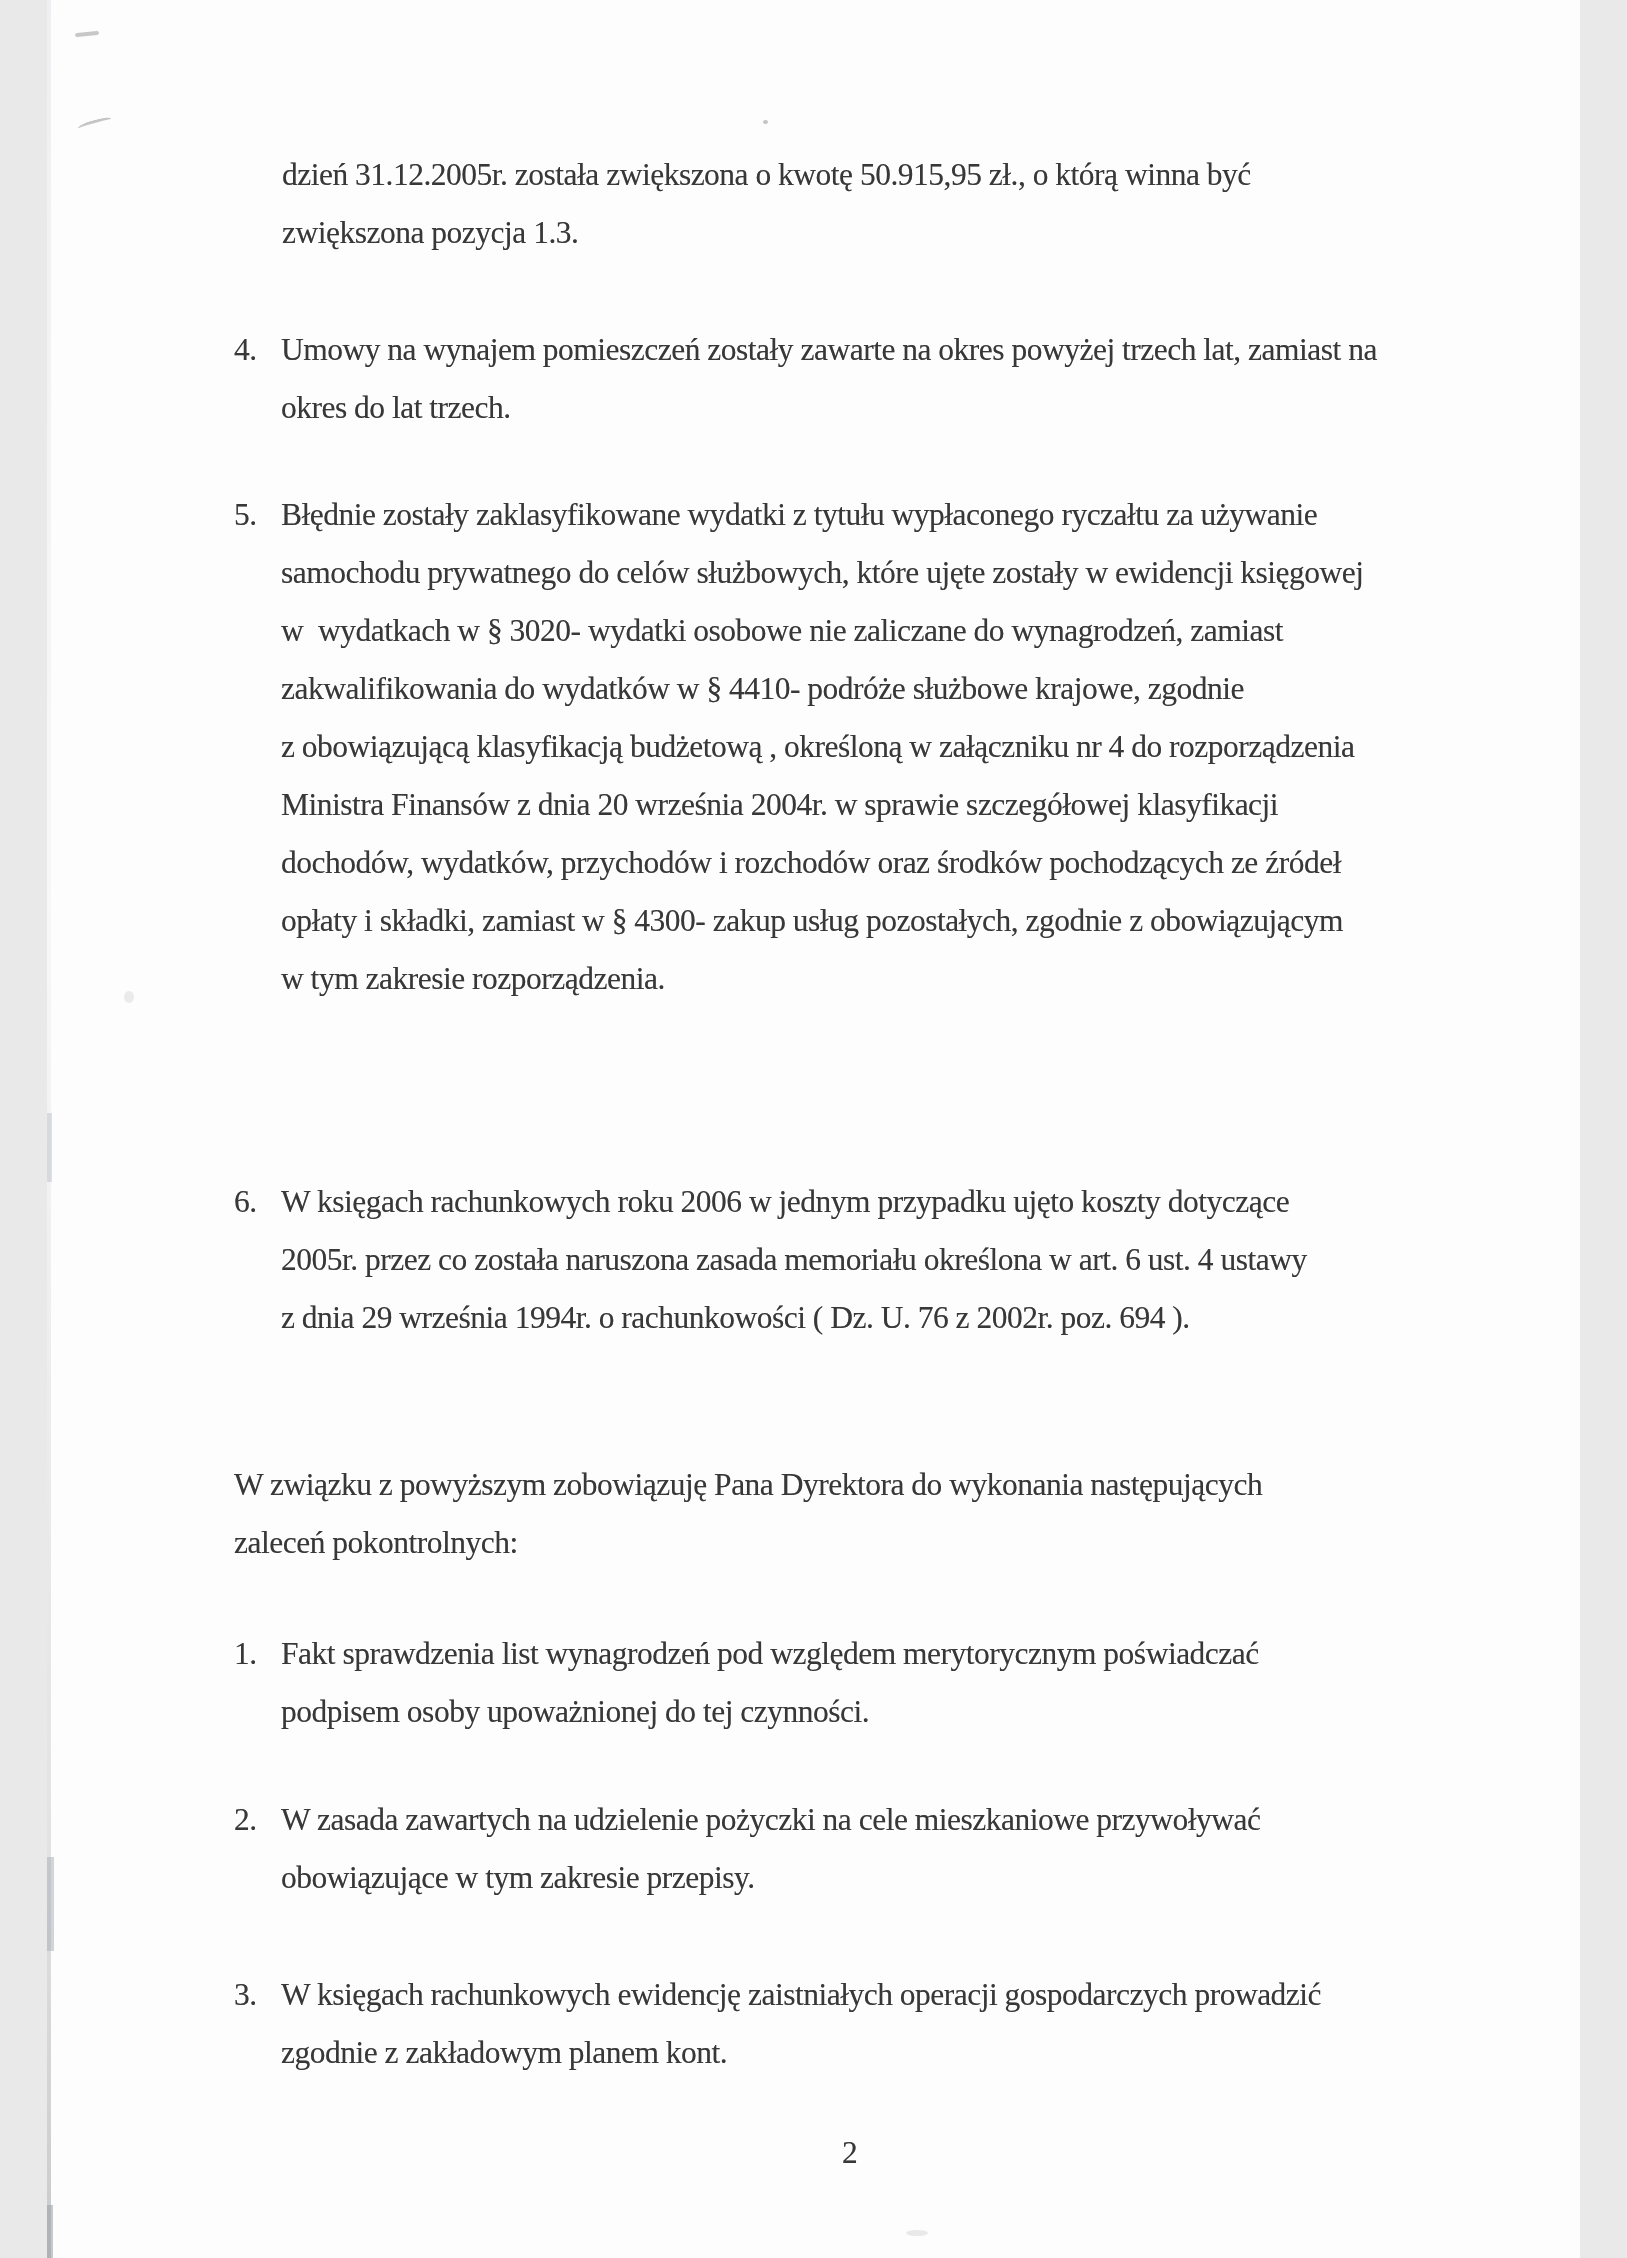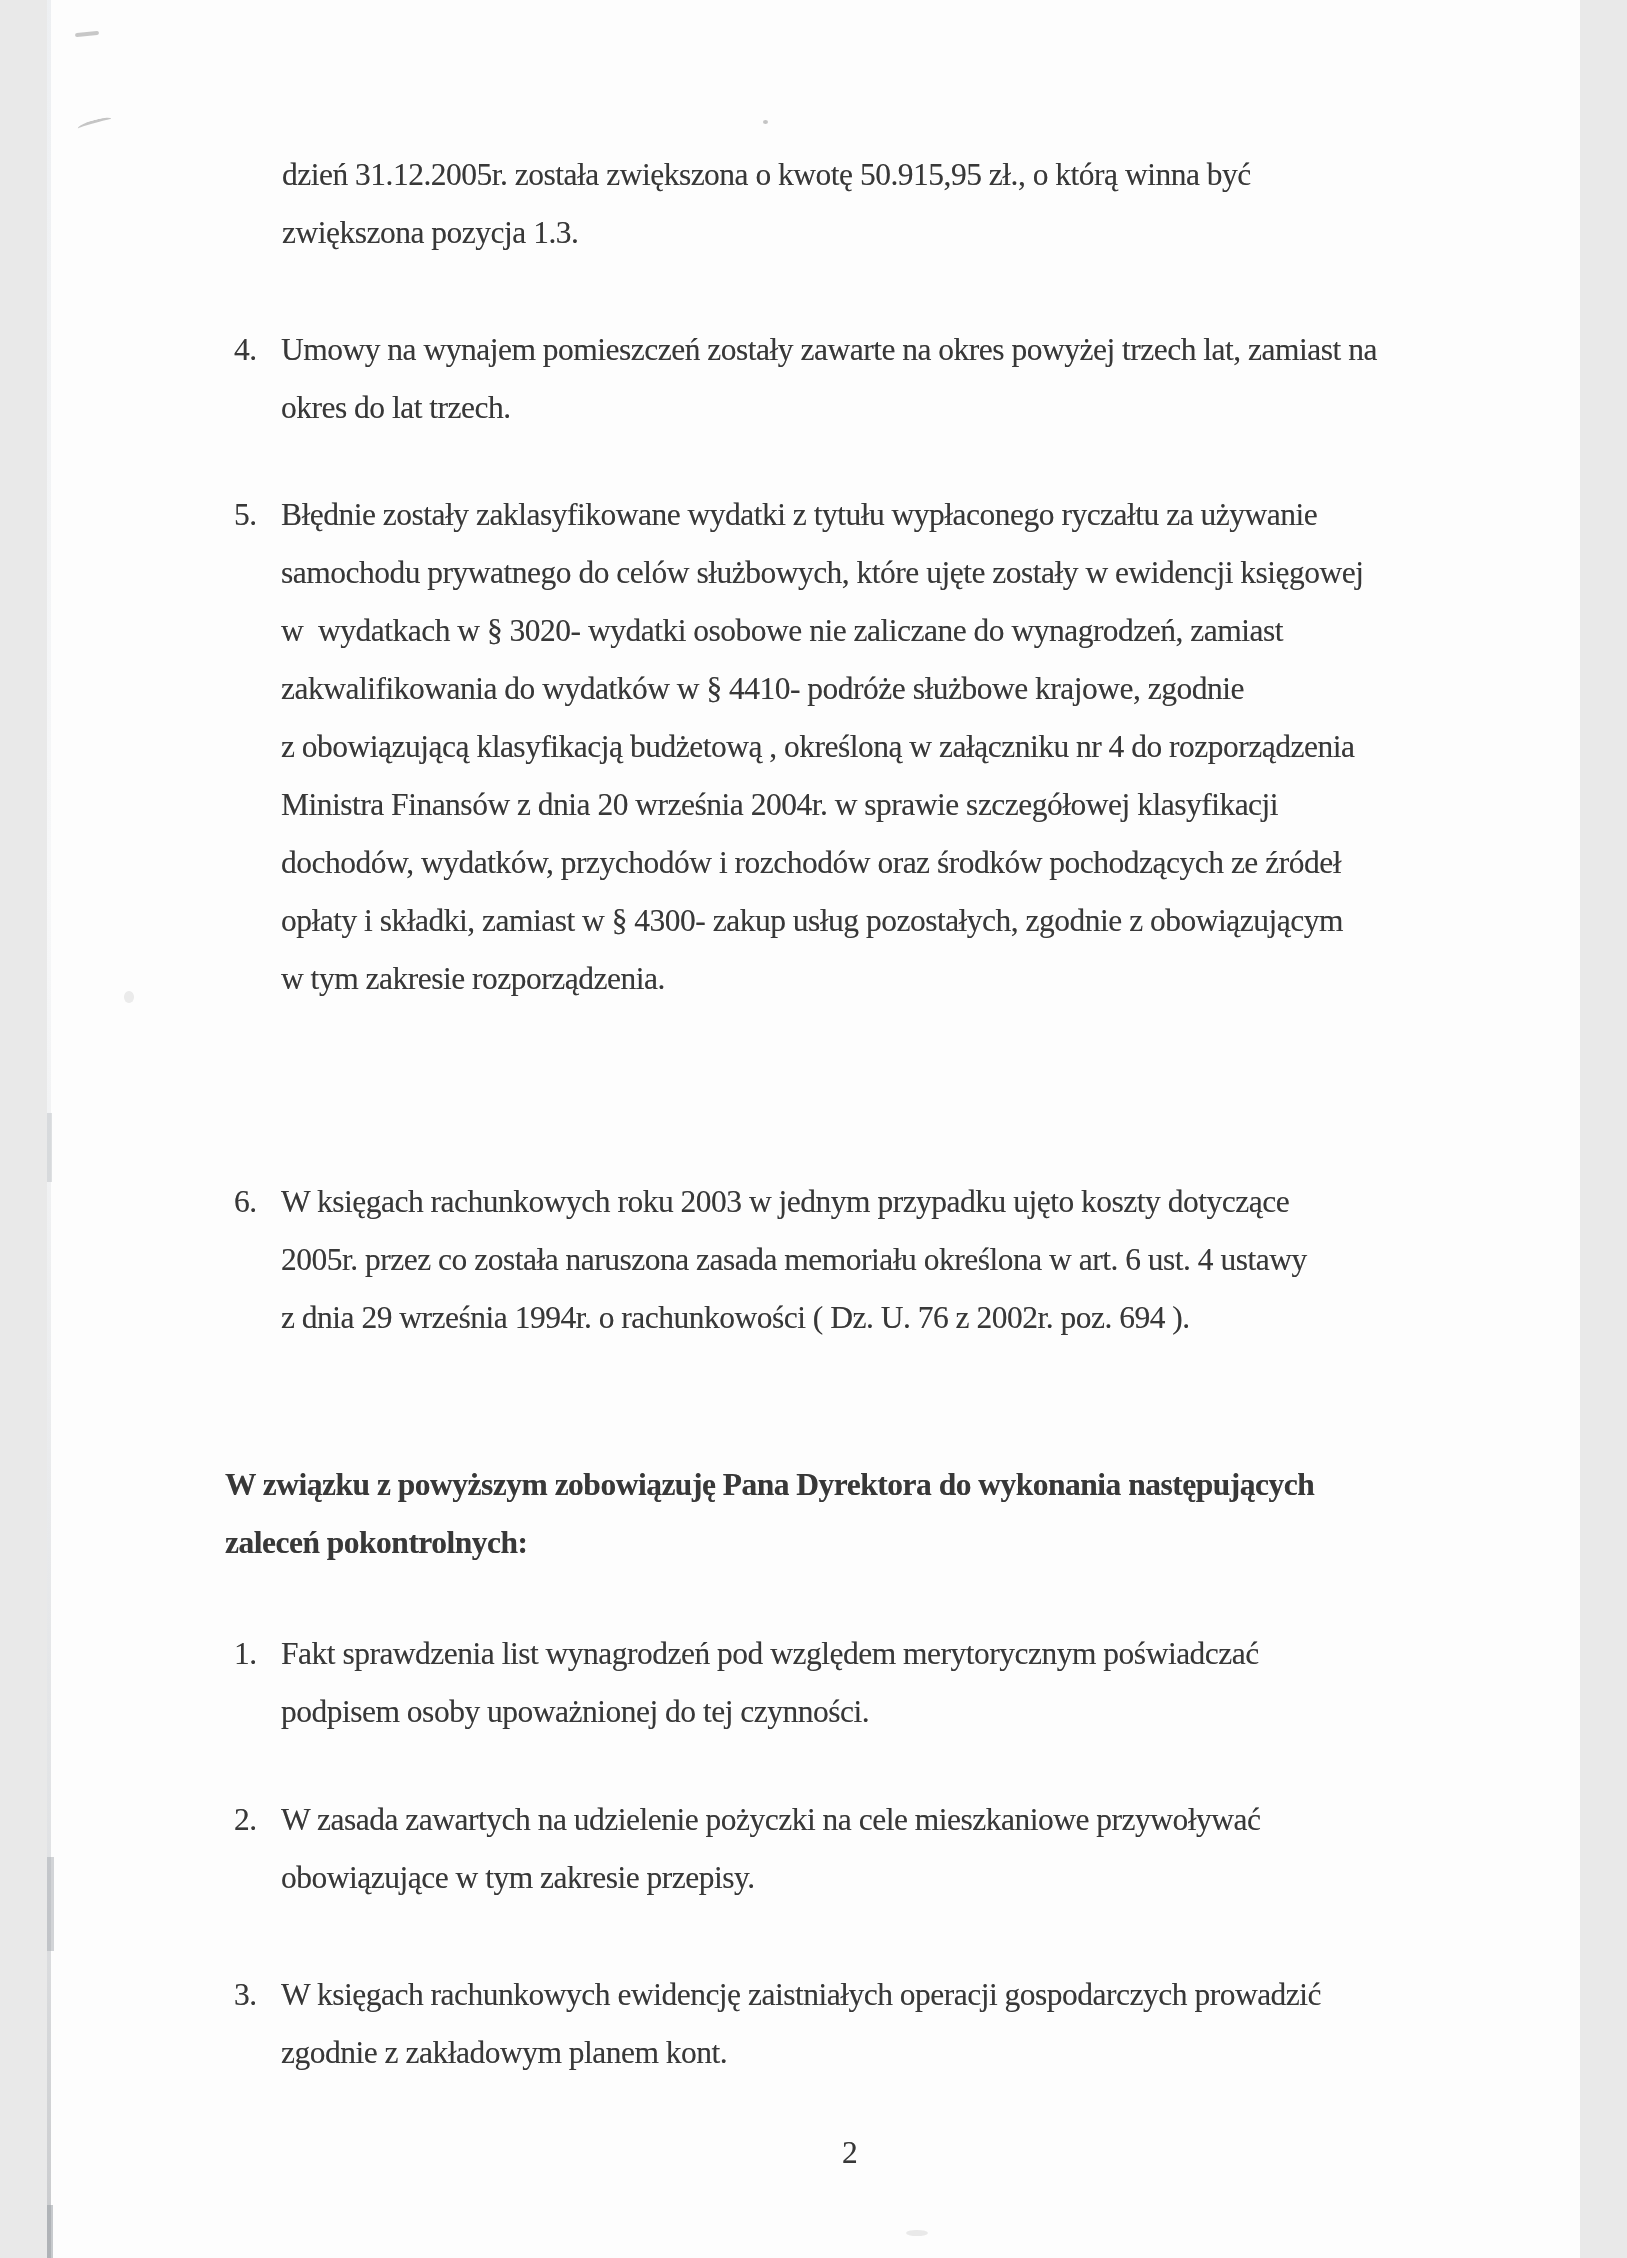--- a/index.html
+++ b/index.html
@@ -121,27 +121,27 @@
       <div class="line">Ministra Finansów z dnia 20 września 2004r. w sprawie szczegółowej klasyfikacji</div>
       <div class="line">dochodów, wydatków, przychodów i rozchodów oraz środków pochodzących ze źródeł</div>
       <div class="line">opłaty i składki, zamiast w § 4300- zakup usług pozostałych, zgodnie z obowiązującym</div>
       <div class="line">w tym zakresie rozporządzenia.</div>
     </div>
   </div>
 
   <div class="block item" style="top:1173px; left:187px;">
     <span class="num">6.</span>
     <div class="lines">
-      <div class="line">W księgach rachunkowych roku 2003 w jednym przypadku ujęto koszty dotyczące</div>
+      <div class="line">W księgach rachunkowych roku 2006 w jednym przypadku ujęto koszty dotyczące</div>
       <div class="line">2005r. przez co została naruszona zasada memoriału określona w art. 6 ust. 4 ustawy</div>
       <div class="line">z dnia 29 września 1994r. o rachunkowości ( Dz. U. 76 z 2002r. poz. 694 ).</div>
     </div>
   </div>
 
-  <div class="block" style="top:1456px; left:178px;font-weight:bold;">
+  <div class="block" style="top:1456px; left:187px;">
     <div class="line">W związku z powyższym zobowiązuję Pana Dyrektora do wykonania następujących</div>
     <div class="line">zaleceń pokontrolnych:</div>
   </div>
 
   <div class="block item" style="top:1625px; left:187px;">
     <span class="num">1.</span>
     <div class="lines">
       <div class="line">Fakt sprawdzenia list wynagrodzeń pod względem merytorycznym poświadczać</div>
       <div class="line">podpisem osoby upoważnionej do tej czynności.</div>
     </div>

